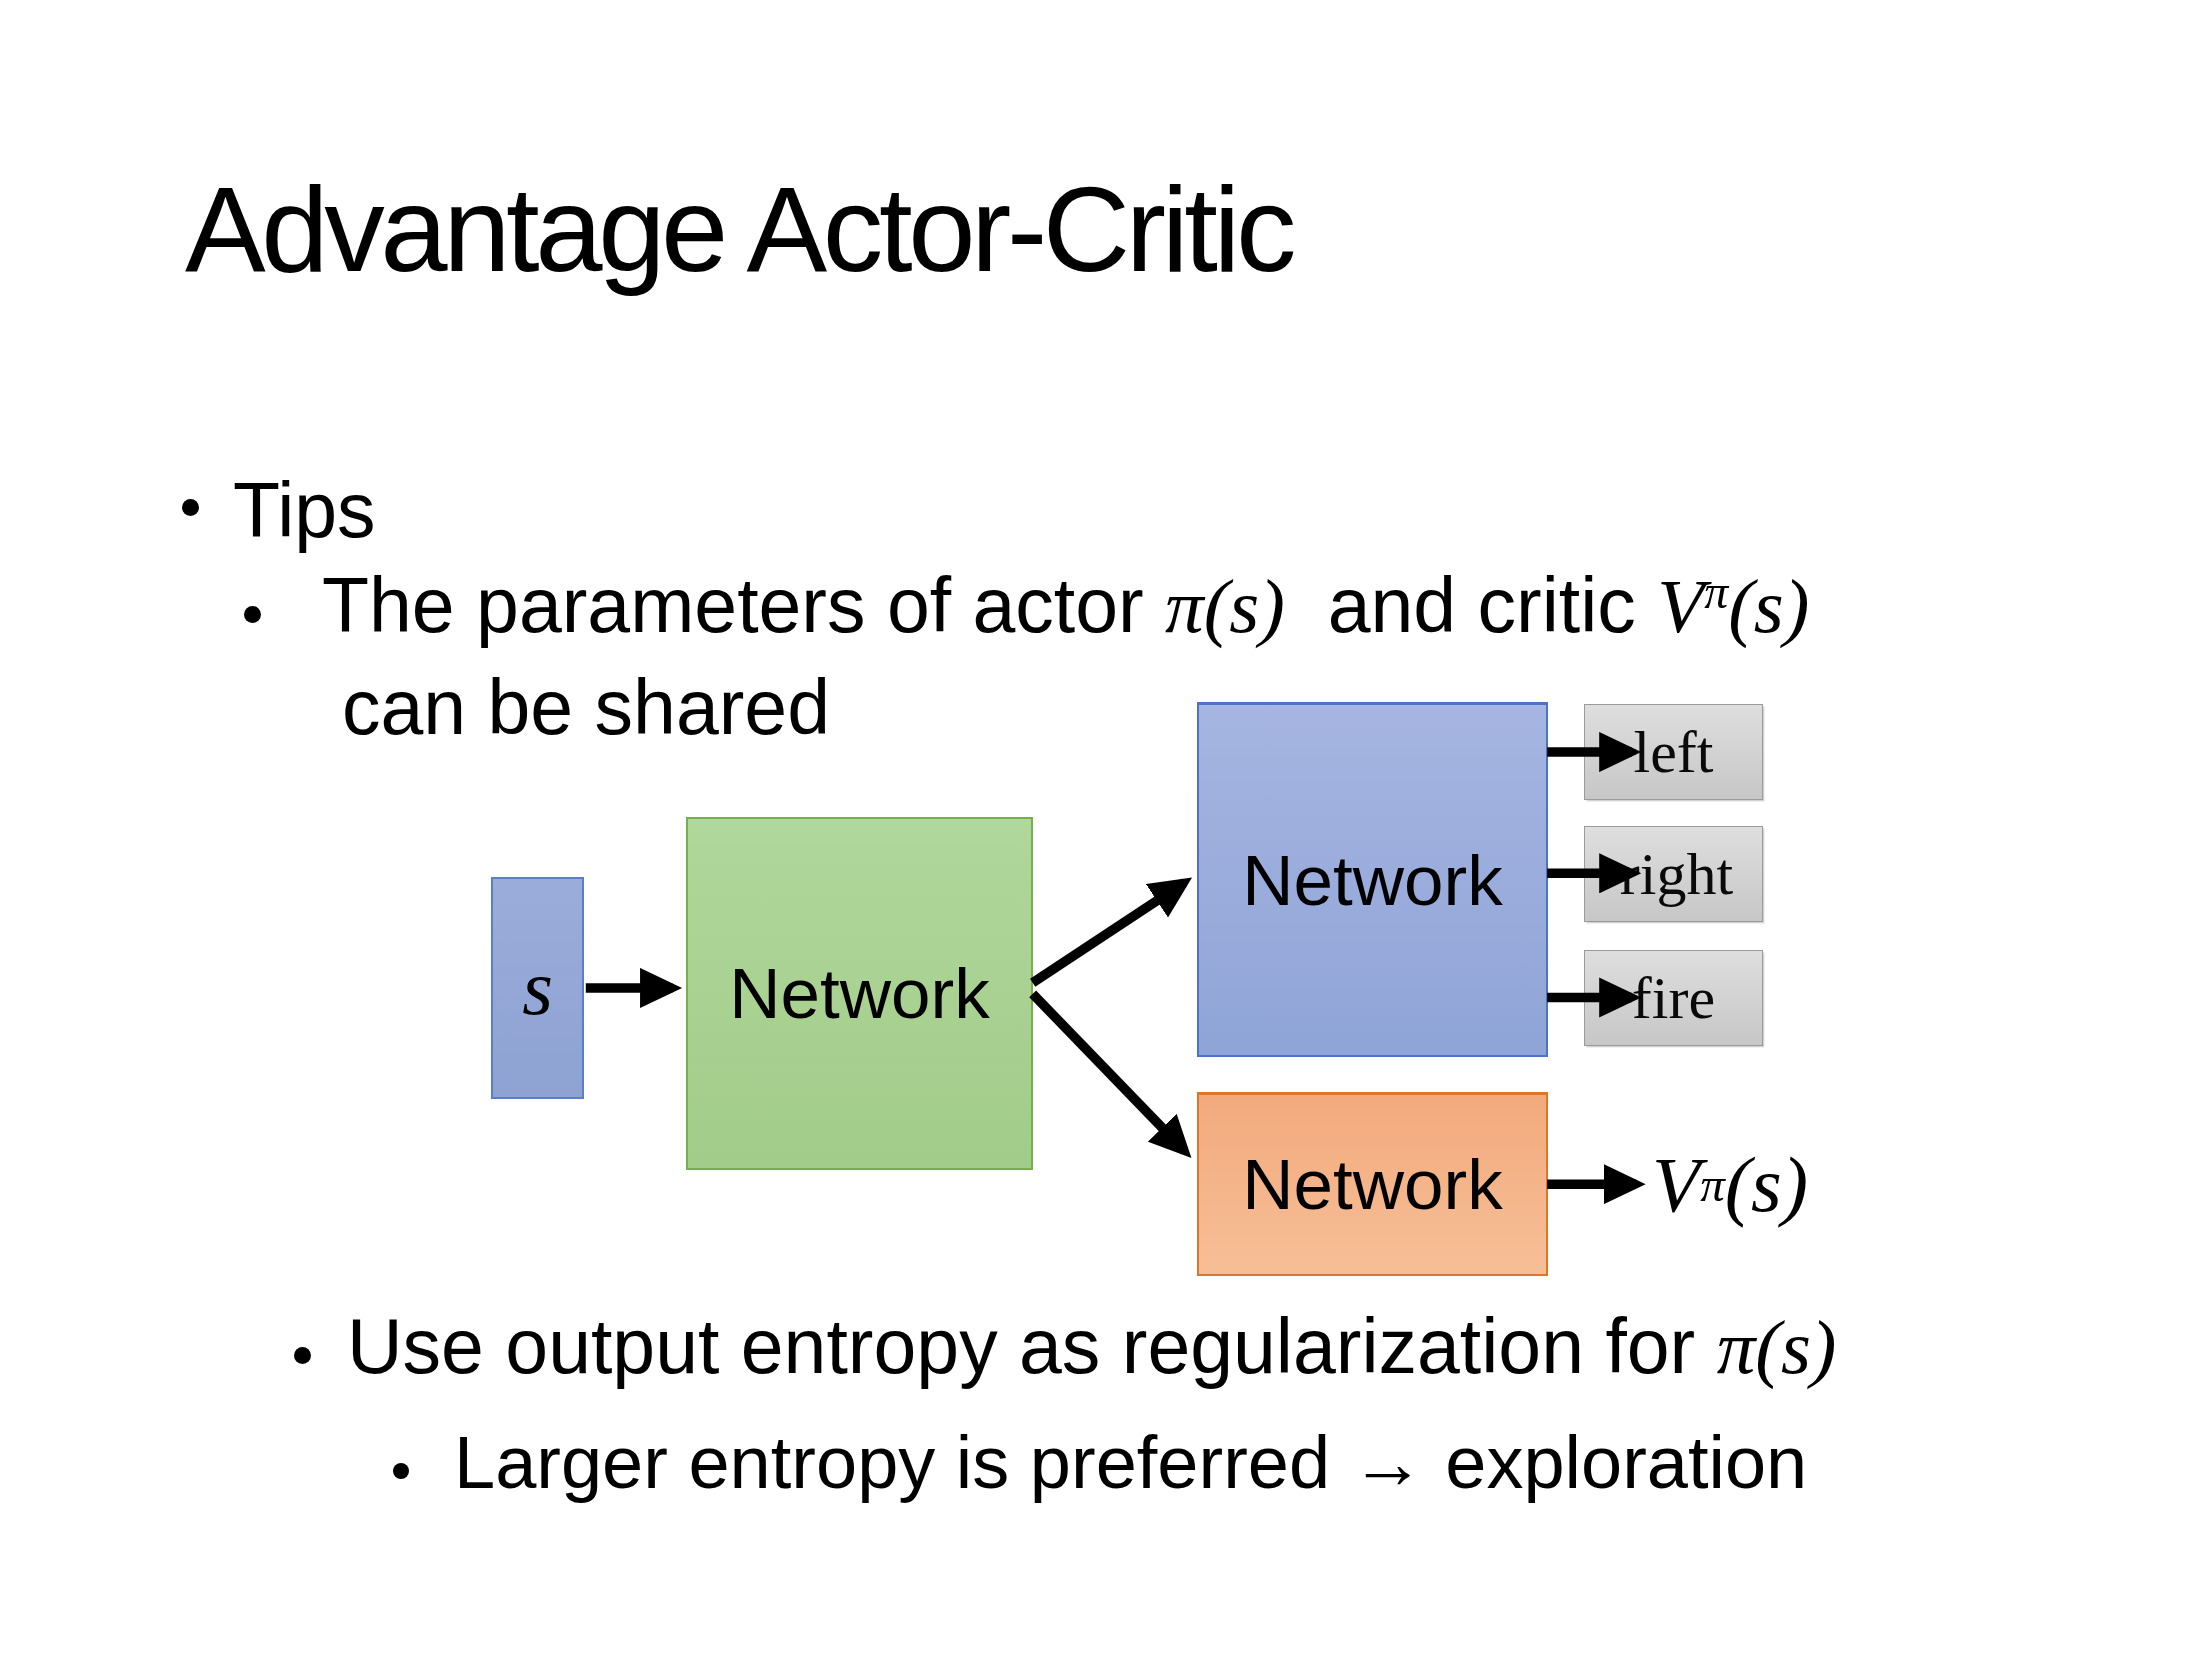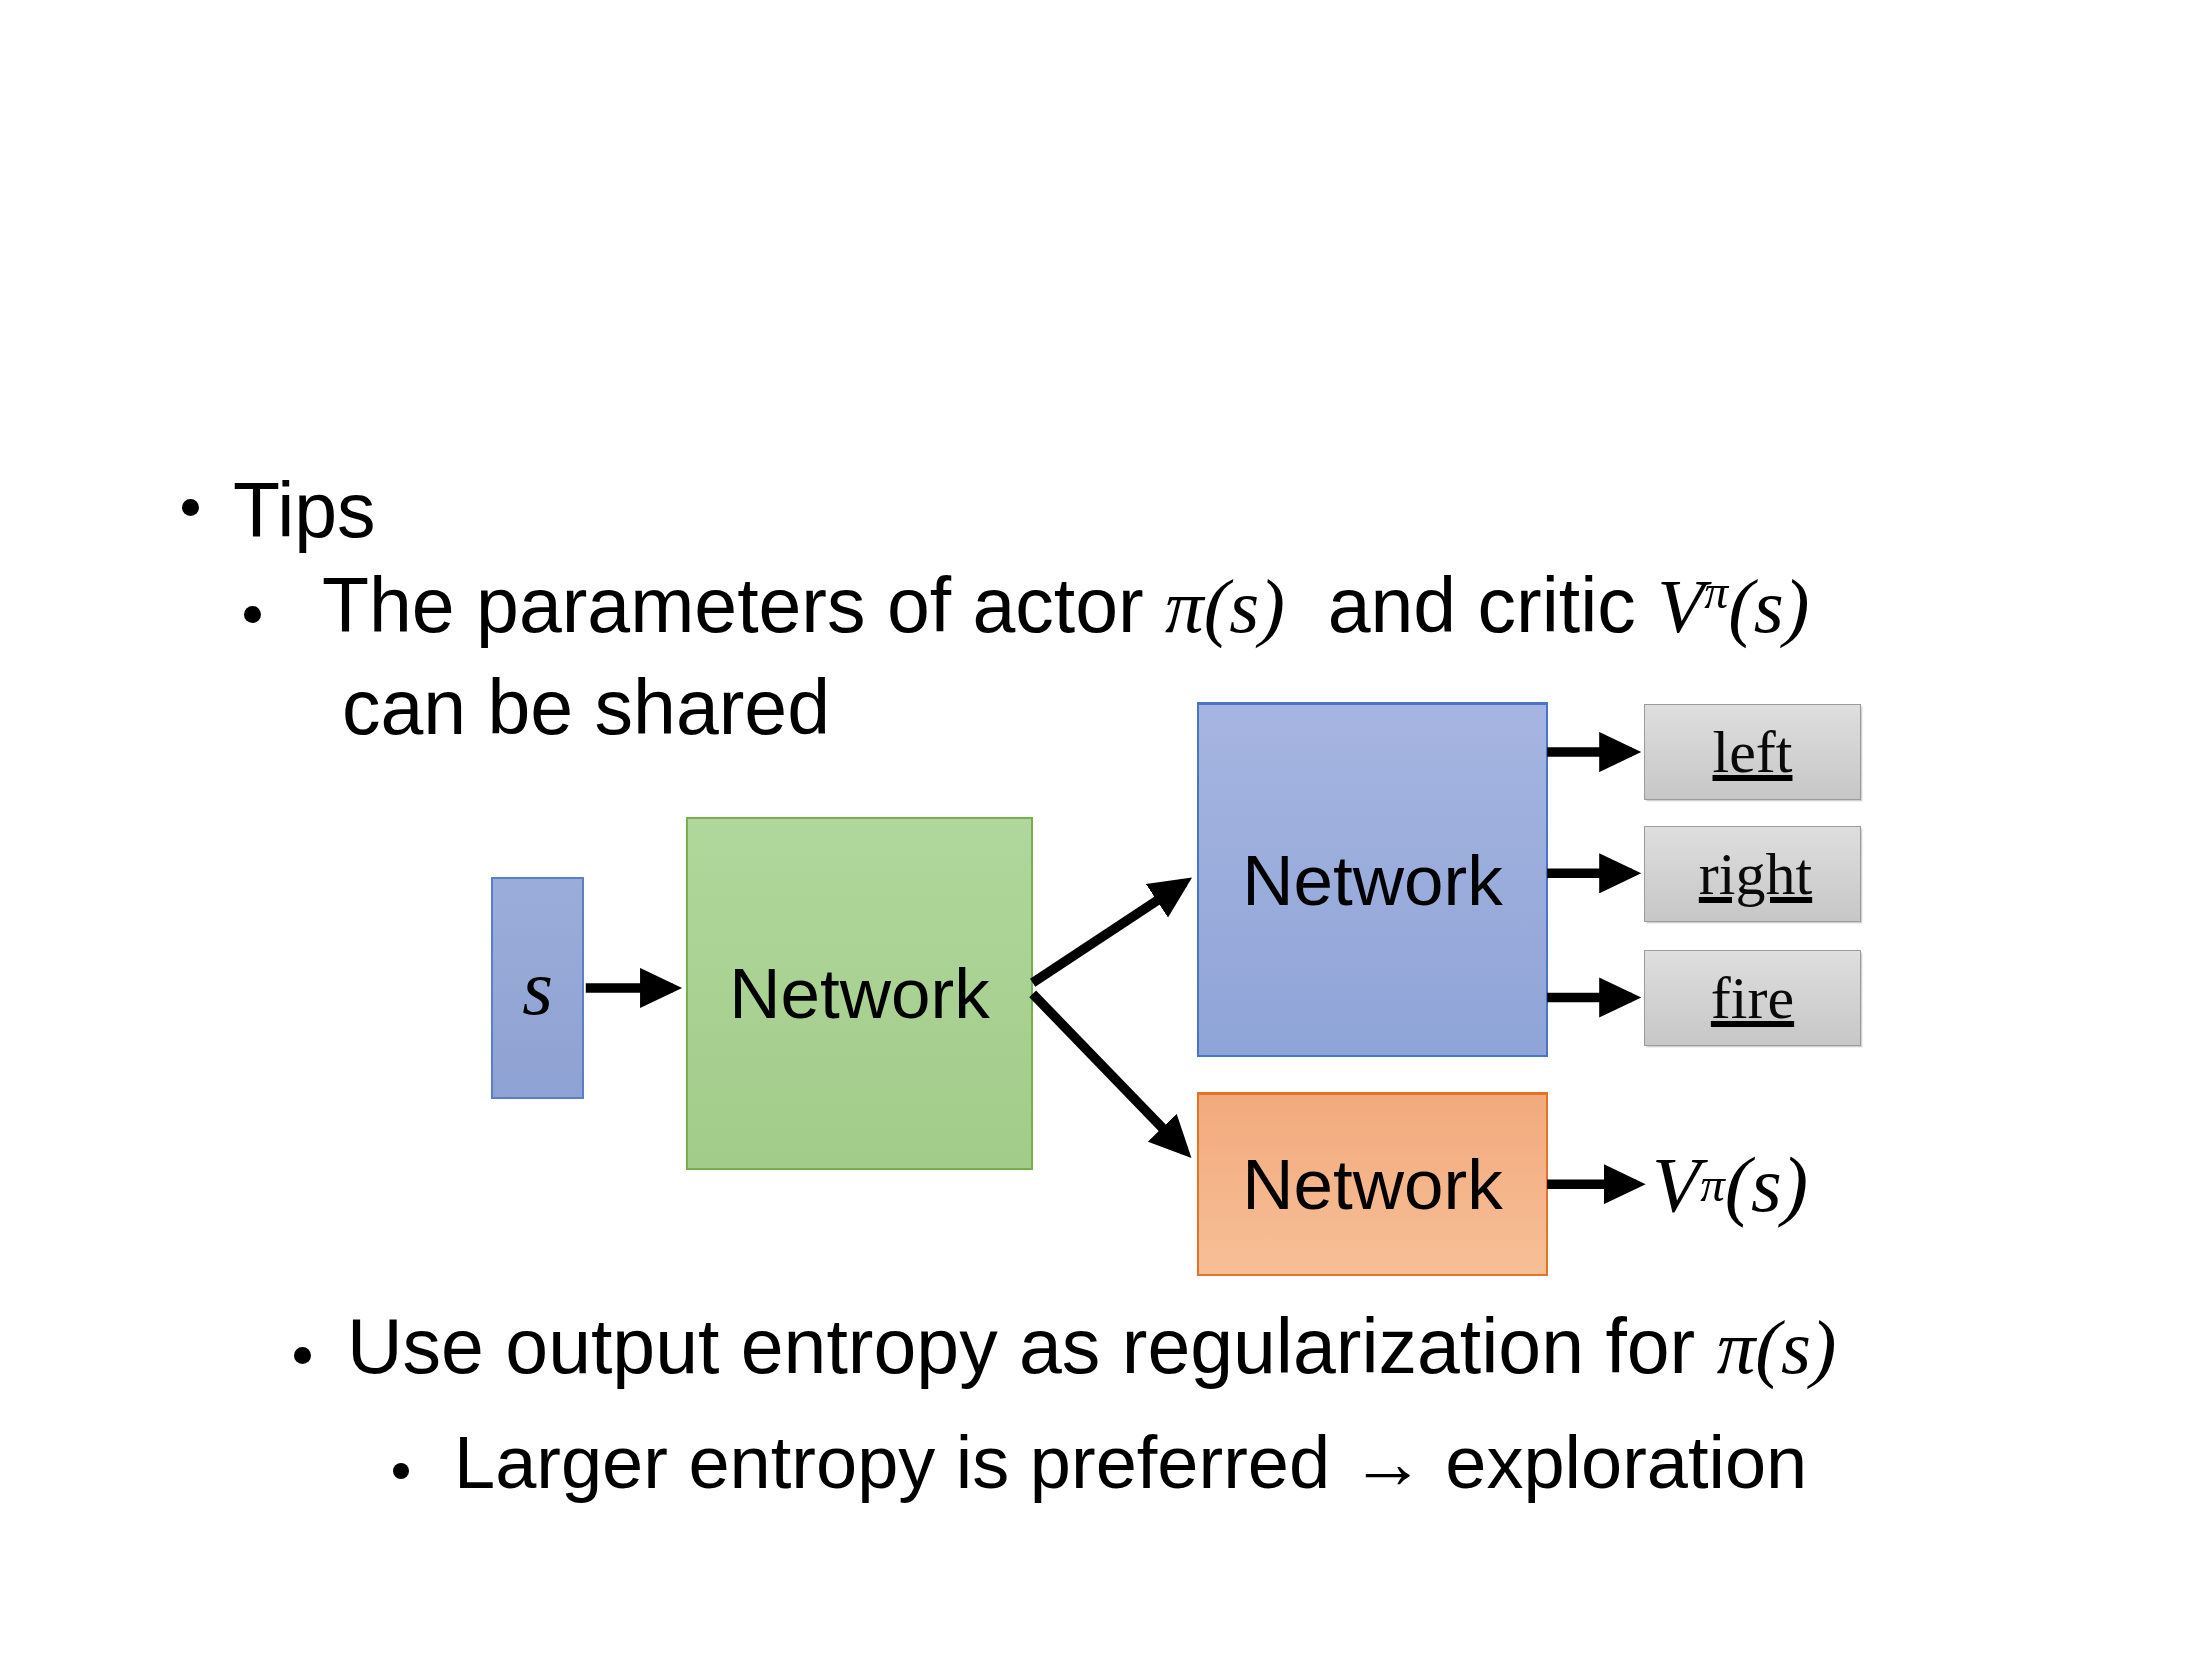--- a/index.html
+++ b/index.html
@@ -88,25 +88,24 @@
     background:linear-gradient(180deg,#f2aa7c 0%,#f7bf97 100%);
     border:2.2px solid #e2742a;
     border-top-width:3.7px;
   }
   .boxlabel{
     font-size:71px;
     font-family:"Liberation Sans", sans-serif;
     color:#000;
   }
   .action-box{
-    left:1644px;width:217px;height:96px;
+    left:1584px;width:179px;height:96px;
     background:linear-gradient(180deg,#dedede 0%,#c7c7c7 100%);
     border:1.5px solid #9b9b9b;
     box-shadow:1.5px 1.5px 1.5px rgba(0,0,0,0.18);
-    text-decoration:underline;
   }
   .action-left{top:704px;}
   .action-right{top:826px;padding-left:6px;}
   .action-fire{top:950px;}
   .actionlabel{
     font-family:"Liberation Serif", serif;
     font-size:60px;
     color:#0a0a0a;
   }
   .value-label{
@@ -125,20 +124,21 @@
     width:2205px;
     height:1654px;
     pointer-events:none;
   }
 </style>
 </head>
 <body>
 
 <div class="slide">
 
+  <h1 class="title">Advantage Actor-Critic</h1>
 
   <div class="line l-tips">
     <span class="dot"></span>
     <span class="txt">Tips</span>
   </div>
 
   <div class="line l-params">
     <span class="dot"></span>
     <span class="txt"><span>The parameters of actor </span><span class="math"><span>π</span><span>(s)</span></span><span> &nbsp;and critic </span><span class="math"><span>V</span><span class="msup">π</span><span>(s)</span></span></span>
   </div>

